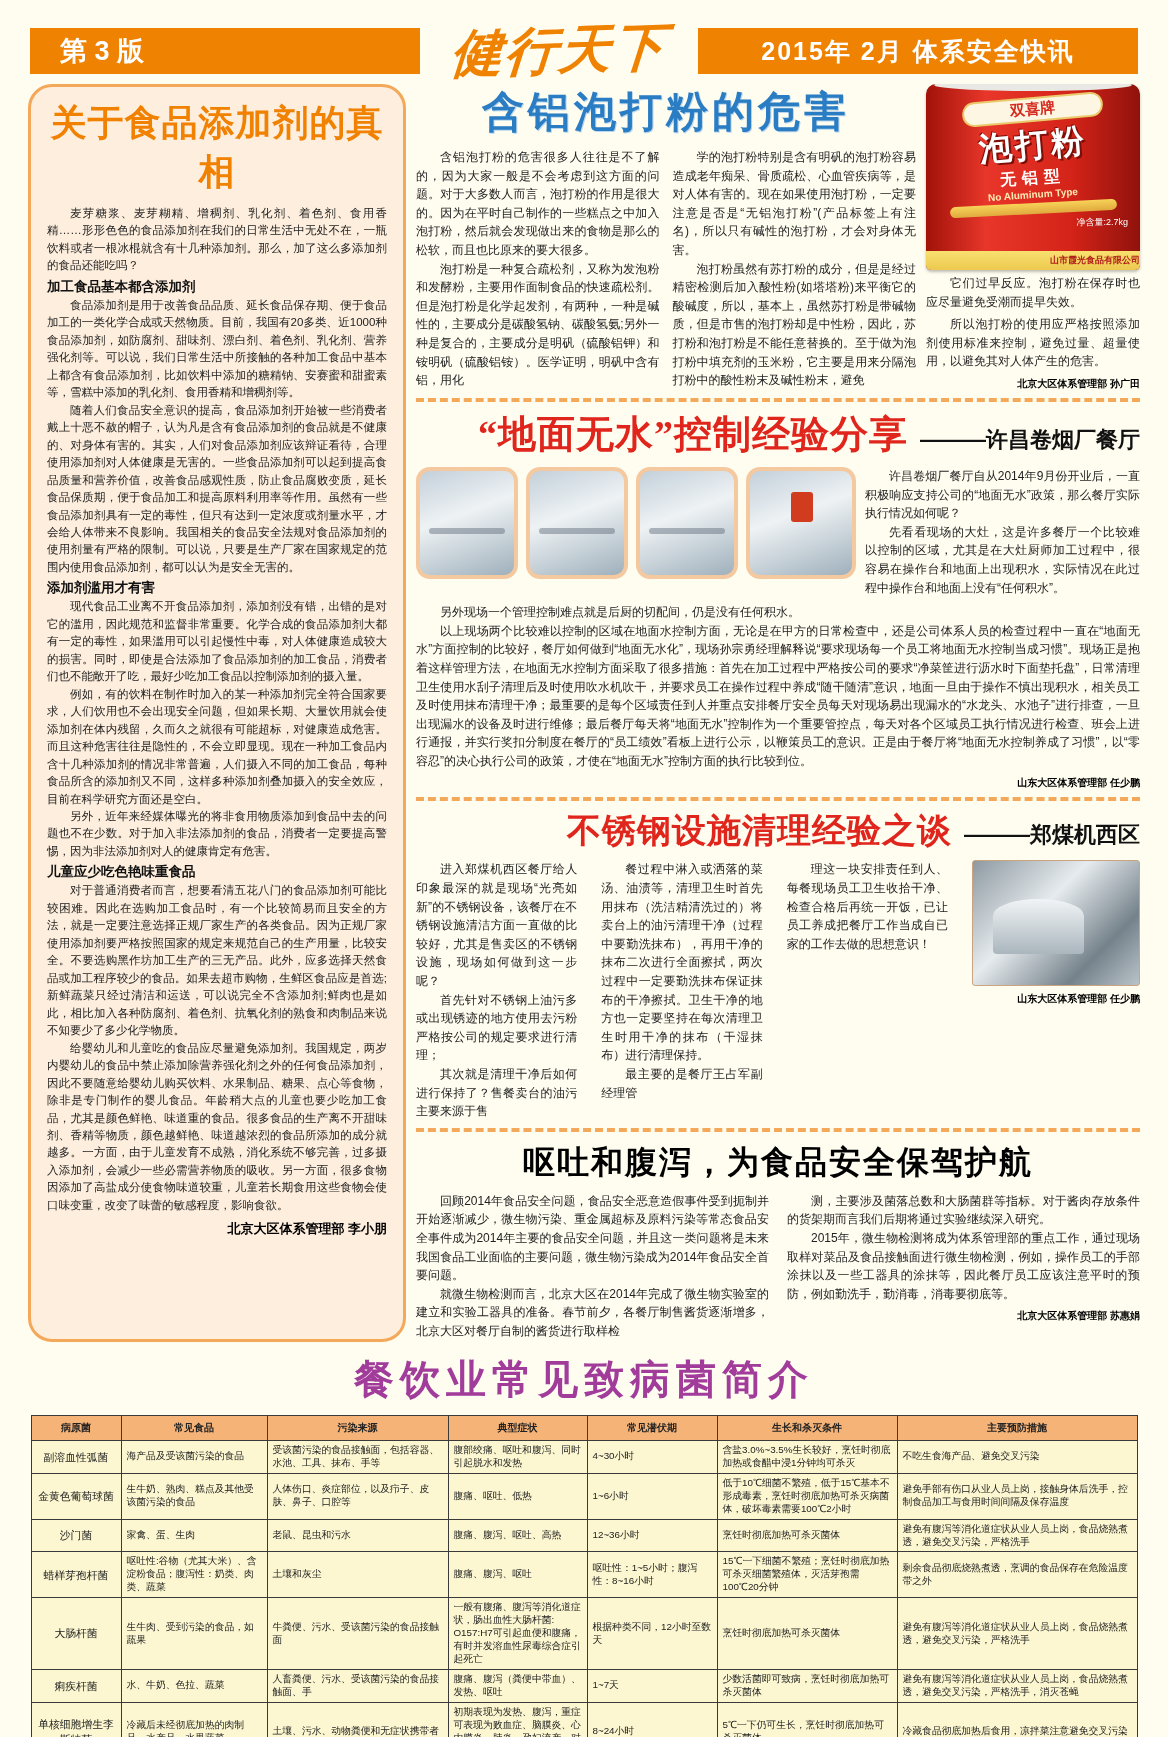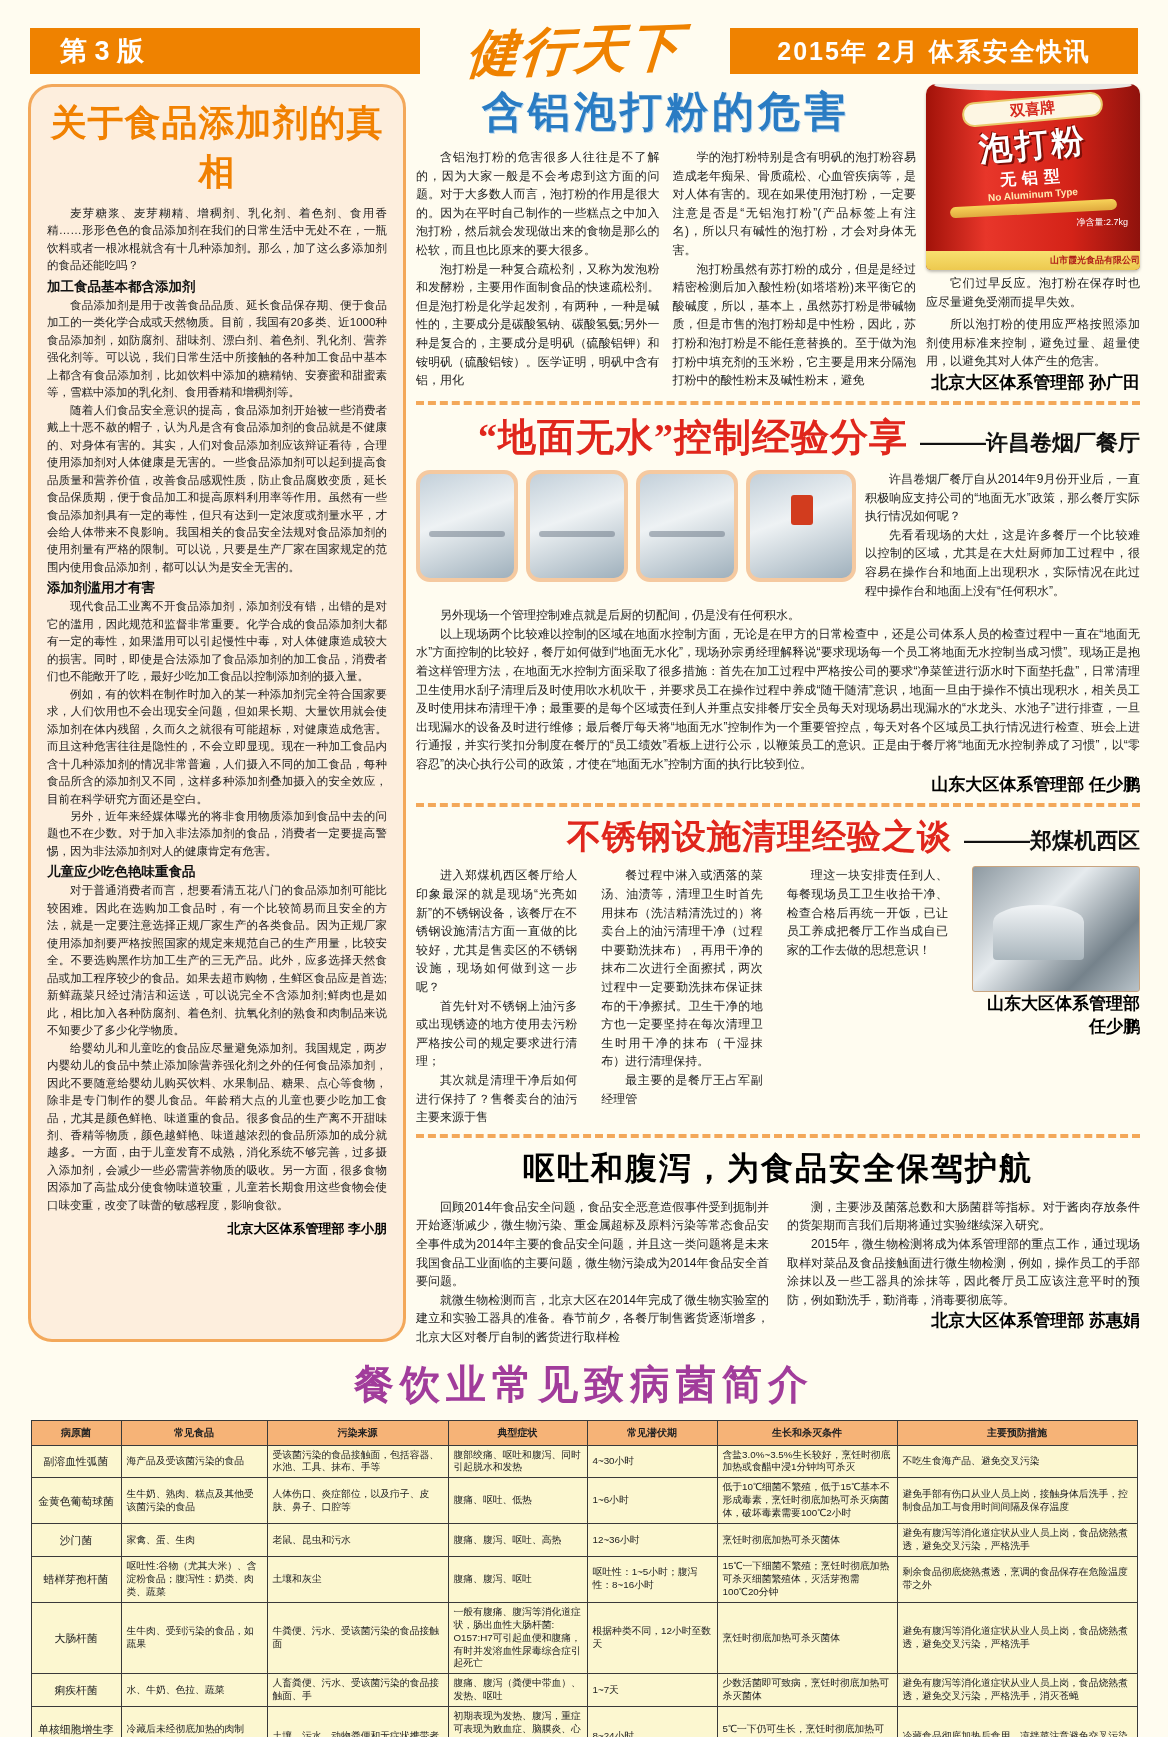--- a/index.html
+++ b/index.html
@@ -1,20 +1,20 @@
 <!DOCTYPE html>
 <html><head>
 <meta charset="utf-8">
 <style>
   * { margin:0; padding:0; box-sizing:border-box; }
   body { background:#ffffff; font-family:"Liberation Sans", sans-serif; }
   .page { width:1168px; height:1737px; background:#fffcf0; overflow:hidden; position:relative; }
 
   
-  .header { display:flex; align-items:center; height:50px; margin:26px 30px 8px 30px; gap:16px; }
+  .header { display:flex; align-items:center; height:50px; margin:26px 30px 8px 30px; gap:0; }
   .page-label { background:#ef8200; color:#fff; font-size:27px; font-weight:bold; width:390px; height:46px; line-height:46px; padding-left:30px; flex:none; }
   .logo { width:278px; text-align:center; color:#ef8200; font-size:52px; font-weight:900; font-family:"Liberation Serif", serif; font-style:italic; transform:rotate(-2deg) skewX(-6deg); flex:none; letter-spacing:2px; }
   .issue { background:#ef8200; color:#fff; font-size:25px; font-weight:bold; flex:1; height:46px; line-height:46px; text-align:center; letter-spacing:2px; }
 
   
   .content { display:flex; gap:10px; margin:0 28px; }
   .left-col { width:378px; flex:none; border:3px solid #f3a85a; border-radius:24px; background:#fdeedd; padding:10px 16px 8px; height:1258px; overflow:hidden; position:relative; }
   .right-col { flex:1; display:flex; flex-direction:column; min-width:0; }
 
   
@@ -38,21 +38,21 @@
   .can { position:relative; height:186px; background:linear-gradient(90deg,#a11209,#e8362a 28%,#d42318 68%,#8f120c); border-radius:10px 10px 5px 5px; overflow:hidden; box-shadow:0 2px 3px rgba(0,0,0,.25); }
   .can:before { content:""; position:absolute; top:-5px; left:8px; right:8px; height:12px; background:#e8e8e4; border-radius:50%; }
   .can-brand { margin:13px auto 0; width:66%; background:#fdf6e3; color:#d62b1f; font-weight:900; font-size:15px; text-align:center; border-radius:12px; padding:1px 0; transform:rotate(-5deg); border:2px solid #e9c96a; }
   .can-product { color:#fff; font-size:33px; font-weight:900; text-align:center; transform:rotate(-5deg); letter-spacing:3px; text-shadow:2px 2px 0 #7c0f08, -1px -1px 0 #7c0f08; margin-top:1px; }
   .can-type { color:#fff; font-size:16px; font-weight:bold; text-align:center; letter-spacing:6px; transform:rotate(-4deg); }
   .can-type-en { color:#ffe9b0; font-size:10px; text-align:center; font-weight:bold; transform:rotate(-4deg); }
   .can-ribbon { margin:3px auto 0; width:78%; height:11px; background:linear-gradient(#f7d358,#e0a93e); border-radius:6px; transform:rotate(-3deg); }
   .can-net { color:#fff; font-size:9px; text-align:right; padding:2px 12px 0 0; }
   .can-company { position:absolute; bottom:0; left:0; right:0; background:linear-gradient(#f8e070,#edc94f); color:#b0201a; font-size:9px; text-align:right; padding:3px 0; font-weight:bold; }
   .bp-right .para { margin-top:4px; }
-  .byline-sm { font-weight:bold; font-size:17px; text-align:right; }
+  .byline-sm { font-weight:bold; font-size:10px; text-align:right; margin-top:6px; }
 
   
   .sec-titlebar { display:flex; align-items:baseline; justify-content:flex-end; gap:12px; }
   .red-title { color:#e0261c; font-family:"Liberation Serif", serif; font-weight:900; font-size:38px; letter-spacing:1px; }
   .title-suffix { font-size:22px; font-weight:900; color:#111; }
 
   .dm-row { display:flex; gap:9px; margin-top:7px; }
   .dm-photos { display:flex; gap:8px; flex:none; }
   .photo { width:102px; height:112px; border:4px solid #f5c9a0; border-radius:14px; background:linear-gradient(160deg,#c3d0da,#eef2f4 42%,#9fb0bc); flex:none; position:relative; overflow:hidden; }
   .photo:after { content:""; position:absolute; left:10%; top:55%; width:80%; height:6px; background:rgba(90,105,120,.45); border-radius:3px; }

